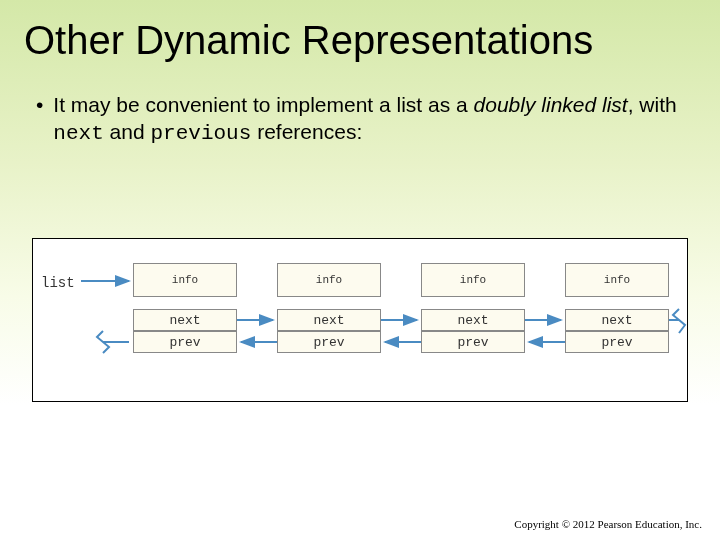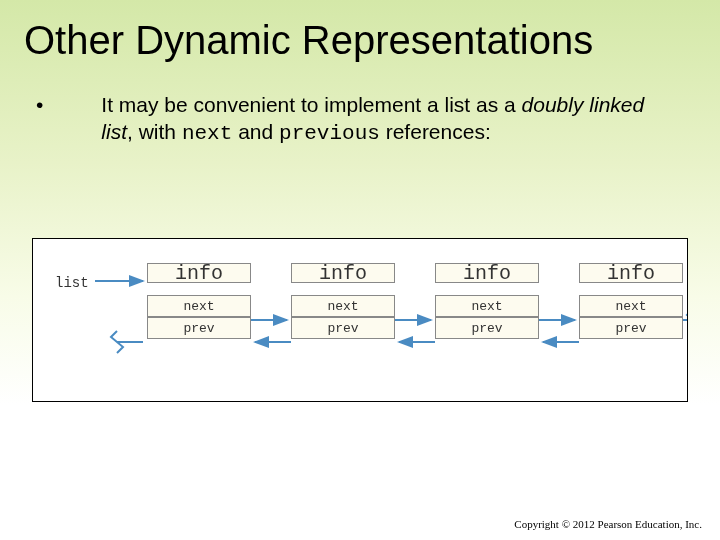--- a/index.html
+++ b/index.html
@@ -22,60 +22,59 @@
     display: flex;
     padding: 28px 40px 0 36px;
     font-size: 21px;
     color: #000;
     line-height: 1.3;
   }
   .bullet-marker {
     margin-right: 10px;
     font-size: 21px;
   }
-  .bullet-text { flex: 1; margin-left: 48px; }
+  .bullet-text { flex: 1; }
   .italic { font-style: italic; }
   .mono { font-family: "Courier New", monospace; }
   .diagram-wrap {
     position: absolute;
     left: 32px;
     top: 238px;
     width: 656px;
     height: 164px;
     background: #ffffff;
     border: 1px solid #000;
-    padding-left: 14px;
   }
   .diagram {
     position: relative;
     width: 100%;
     height: 100%;
     padding: 22px 12px;
   }
   .list-label {
     position: absolute;
     left: 8px;
     top: 36px;
     font-family: "Courier New", monospace;
     font-size: 14px;
     color: #333;
   }
   .node {
     position: absolute;
     width: 104px;
   }
   .cell {
-    height: 20px;
+    height: 34px;
     border: 1px solid #888;
     background: #fdfbef;
     display: flex;
     align-items: center;
     justify-content: center;
     font-family: "Courier New", monospace;
-    font-size: 20px;
+    font-size: 11px;
     color: #333;
   }
   .cell.half {
     height: 22px;
     font-size: 13px;
   }
   .gap { height: 12px; }
   .copyright {
     position: absolute;
     right: 18px;

